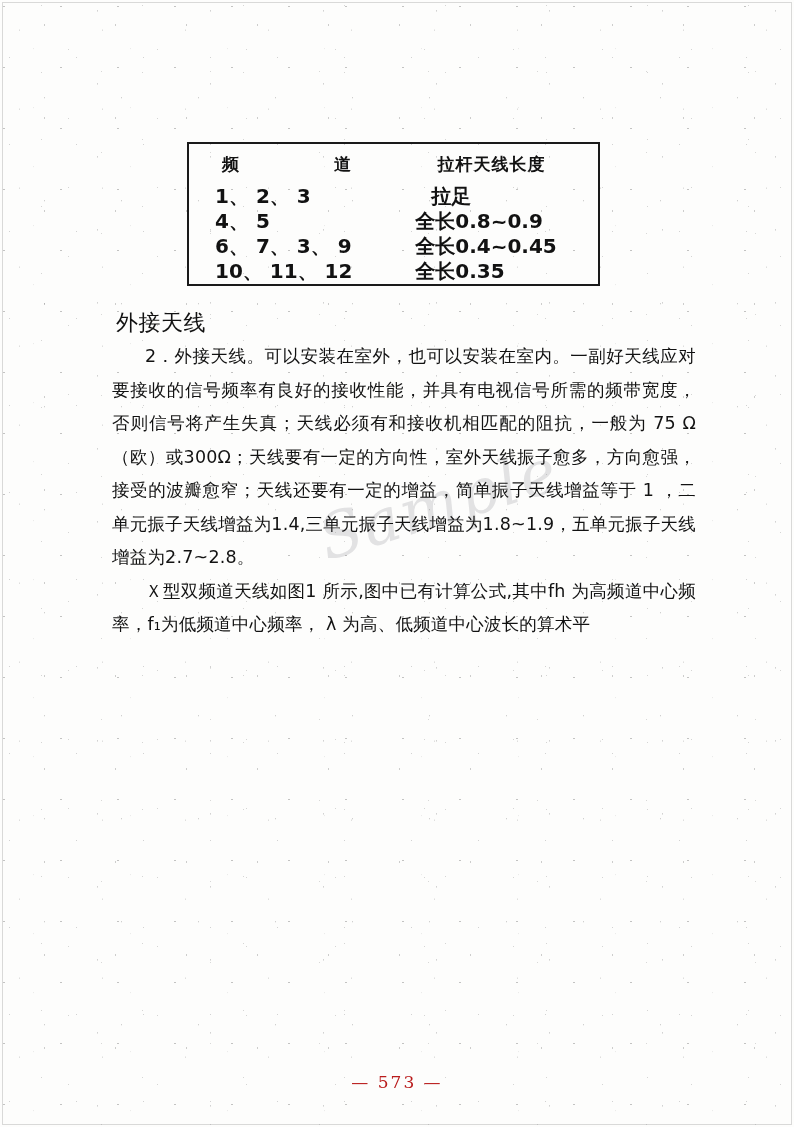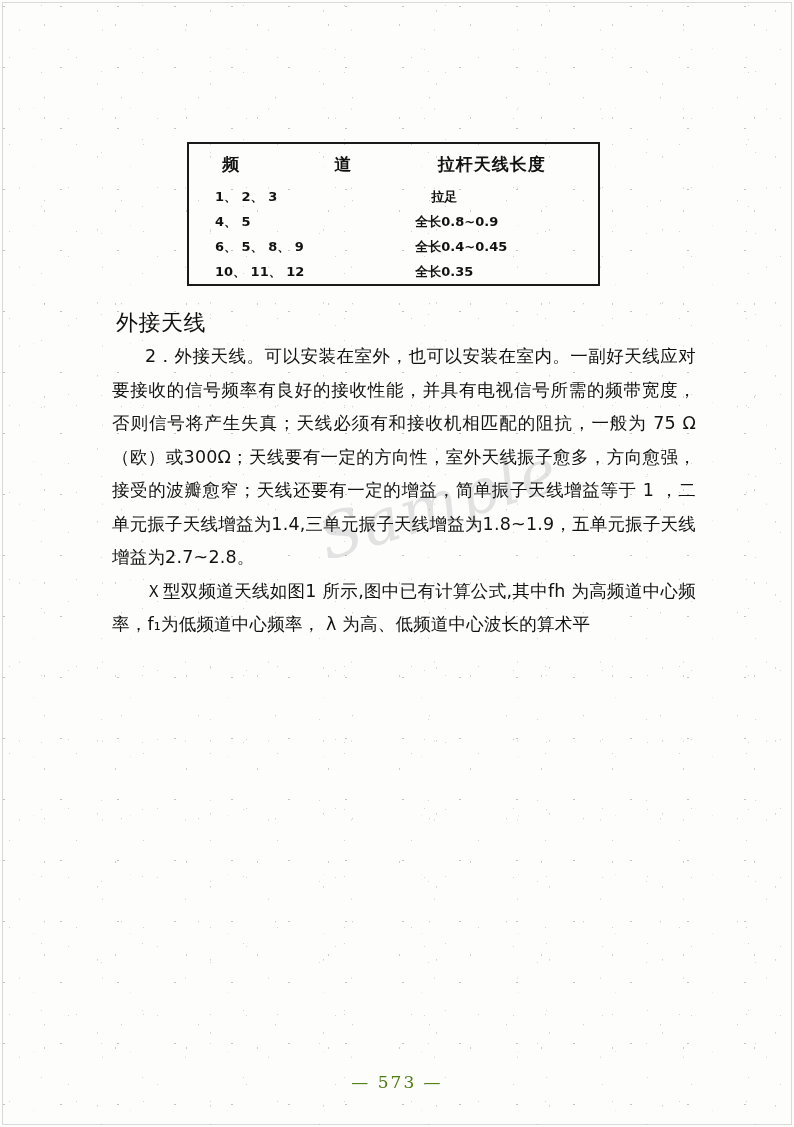--- a/index.html
+++ b/index.html
@@ -85,21 +85,21 @@
     text-align: center;
     font-size: 17px;
     border-bottom: 2px solid #1a1a1a;
     letter-spacing: 1px;
   }
   .th-left  { width: 198px; border-right: 2px solid #1a1a1a; }
   .th-right { width: 215px; }
 
   .body-left, .body-right {
     padding: 7px 0 9px 0;
-    font-size: 13px;
+    font-size: 20px;
     line-height: 25px;
   }
   .body-left  { border-right: 2px solid #1a1a1a; }
   .ch-row { padding-left: 26px; white-space: pre; }
   .ln-row { padding-left: 30px; white-space: pre; }
   .ln-row.first { padding-left: 46px; }
 
   .hdr-spread {
     display: inline-block;
     width: 130px;
@@ -134,21 +134,21 @@
   
   #folio {
     position: absolute;
     left: 0;
     top: 1072px;
     width: 794px;
     text-align: center;
     font-family: "DejaVu Serif", "Liberation Serif", serif;
     font-size: 17px;
     letter-spacing: 2px;
-    color: #4d7c0f;
+    color: #b91c1c;
   }
 </style>
 </head>
 <body>
 
 <div id="page">
 
   <div id="grain"></div>
   <div id="scanedge"></div>
 
@@ -159,21 +159,21 @@
       <tr>
         <td class="th-cell th-left">
           <span class="hdr-spread">频道</span>
         </td>
         <td class="th-cell th-right">拉杆天线长度</td>
       </tr>
       <tr>
         <td class="body-left">
           <div class="ch-row">1、 2、 3</div>
           <div class="ch-row">4、 5</div>
-          <div class="ch-row">6、 5、 8、 9</div>
+          <div class="ch-row">6、 7、 3、 9</div>
           <div class="ch-row">10、 11、 12</div>
         </td>
         <td class="body-right">
           <div class="ln-row first">拉足</div>
           <div class="ln-row">全长0.8~0.9</div>
           <div class="ln-row">全长0.4~0.45</div>
           <div class="ln-row">全长0.35</div>
         </td>
       </tr>
     </tbody>

